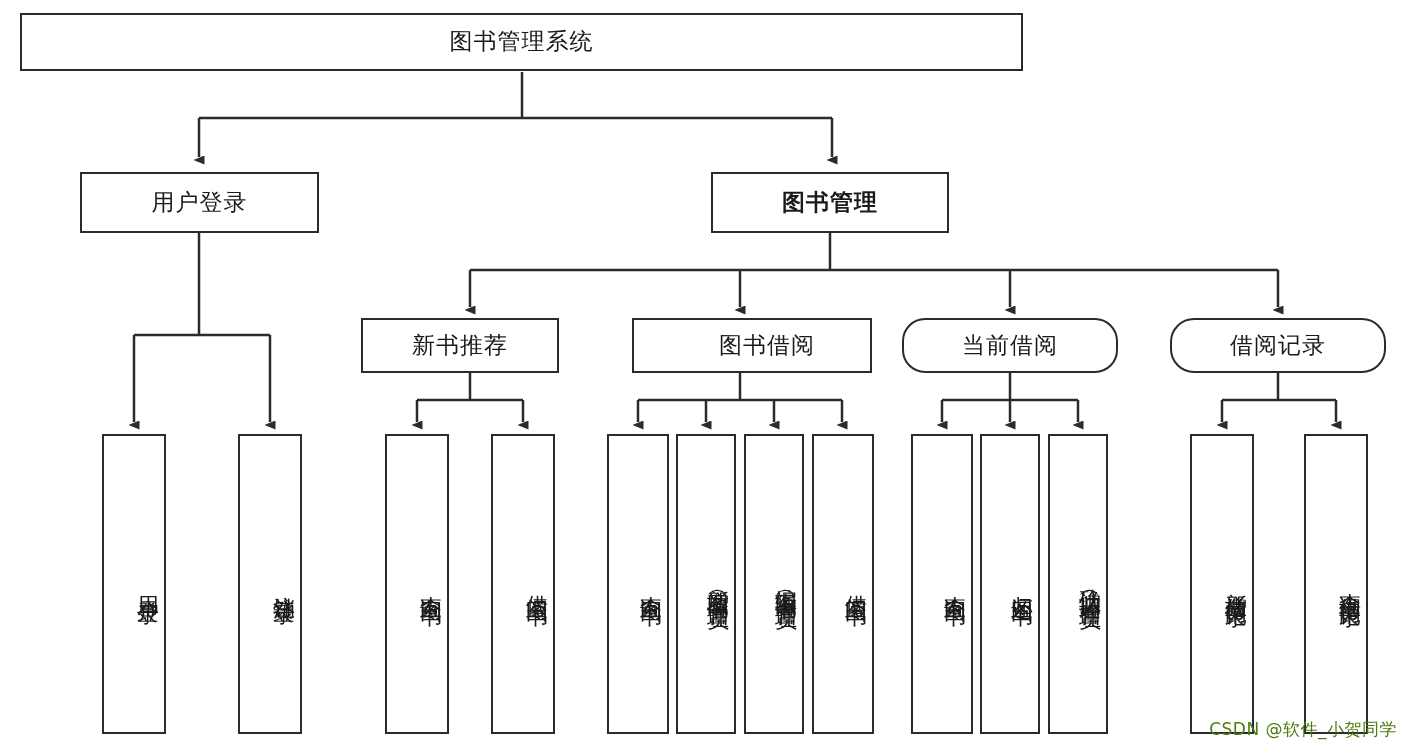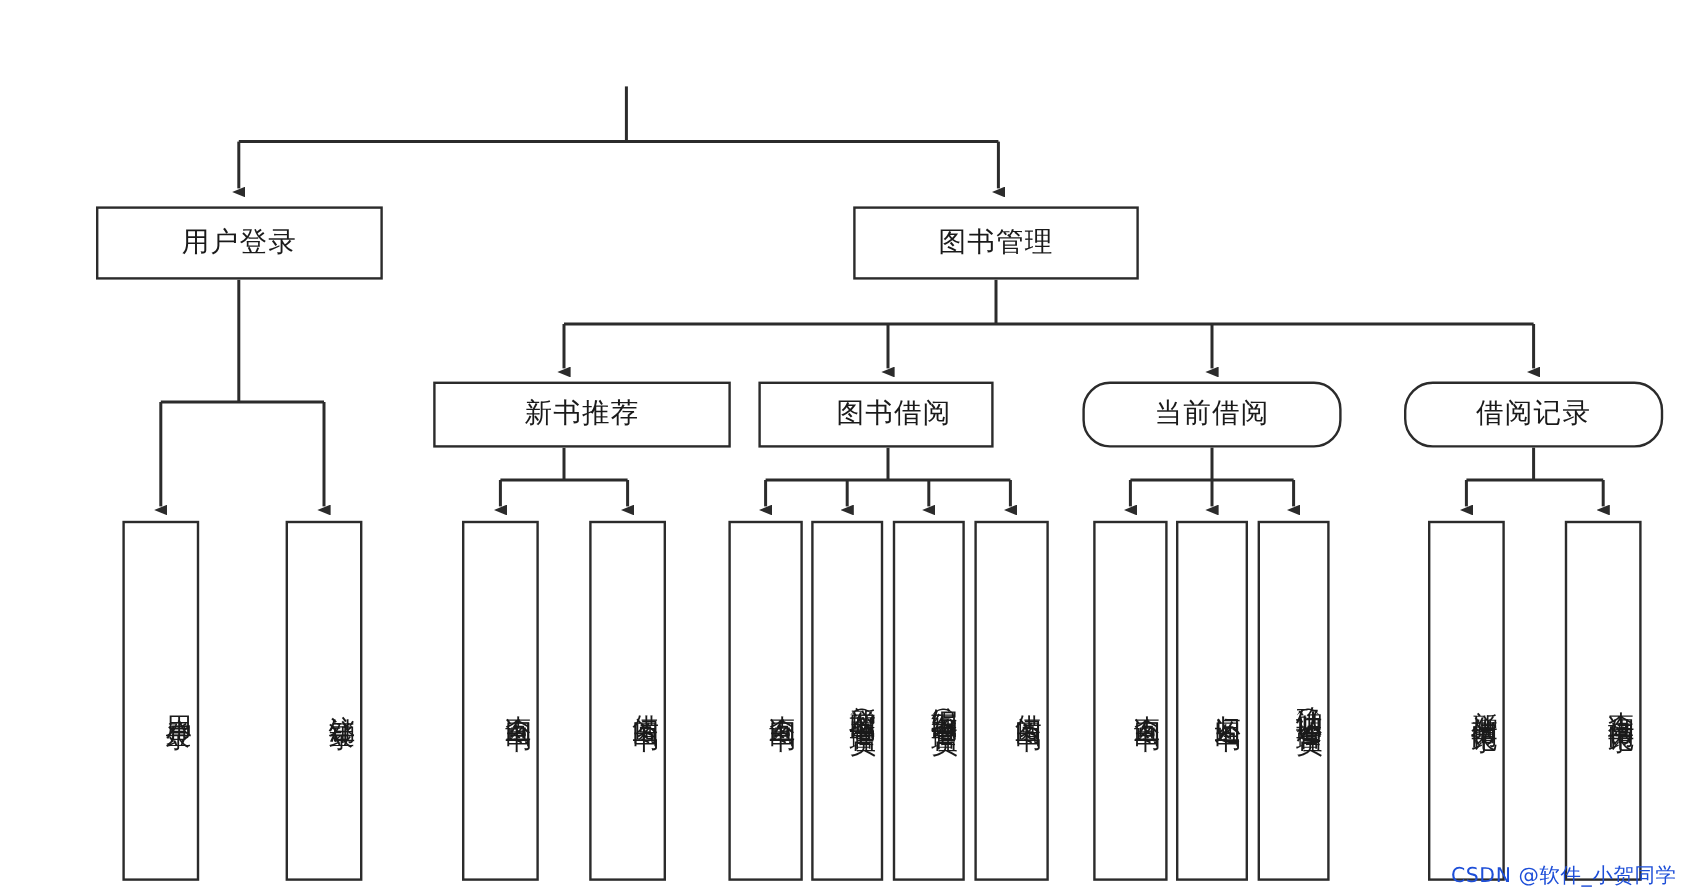--- a/index.html
+++ b/index.html
@@ -58,21 +58,21 @@
     text-orientation: upright;
   }
   .root-node {
     font-size: 24px;
   }
   #watermark {
     position: absolute;
     right: 8px;
     bottom: 6px;
     font-size: 17px;
-    color: #1d4ed8;
+    color: #4d7c0f;
     letter-spacing: 0.5px;
     z-index: 3;
     white-space: nowrap;
   }
 </style>
 </head>
 <body>
 
 <div id="canvas">
 
@@ -122,34 +122,37 @@
       <path d="M1010,400 L1010,422" marker-end="url(#arrow)"></path>
       <path d="M1078,400 L1078,422" marker-end="url(#arrow)"></path>
 
       <path d="M1278,373 L1278,400"></path>
       <path d="M1222,400 L1336,400"></path>
       <path d="M1222,400 L1222,422" marker-end="url(#arrow)"></path>
       <path d="M1336,400 L1336,422" marker-end="url(#arrow)"></path>
     </g>
   </svg>
 
+  <div class="node horiz root-node" style="left:20px; top:13px; width:1003px; height:58px;">
+    <span>图书管理系统</span>
+  </div>
 
   <div class="node horiz" style="left:80px; top:172px; width:239px; height:61px;">
     <span>用户登录</span>
   </div>
 
-  <div class="node horiz" style="left:711px; top:172px; width:238px; height:61px;">
+  <div class="node horiz" style="left:711px; top:172px; width:238px; height:61px;font-weight:bold;">
     <span>图书管理</span>
   </div>
 
-  <div class="node horiz" style="left:361px; top:318px; width:248px; height:55px;">
+  <div class="node horiz" style="left:361px; top:318px; width:198px; height:55px;">
     <span>新书推荐</span>
   </div>
 
-  <div class="node horiz" style="left:632px; top:318px; width:196px; height:55px;padding-left:30px;">
+  <div class="node horiz" style="left:632px; top:318px; width:240px; height:55px;padding-left:30px;">
     <span>图书借阅</span>
   </div>
 
   <div class="node horiz" style="left:902px; top:318px; width:216px; height:55px;border-radius:23px;">
     <span>当前借阅</span>
   </div>
 
   <div class="node horiz" style="left:1170px; top:318px; width:216px; height:55px;border-radius:24px;">
     <span>借阅记录</span>
   </div>

